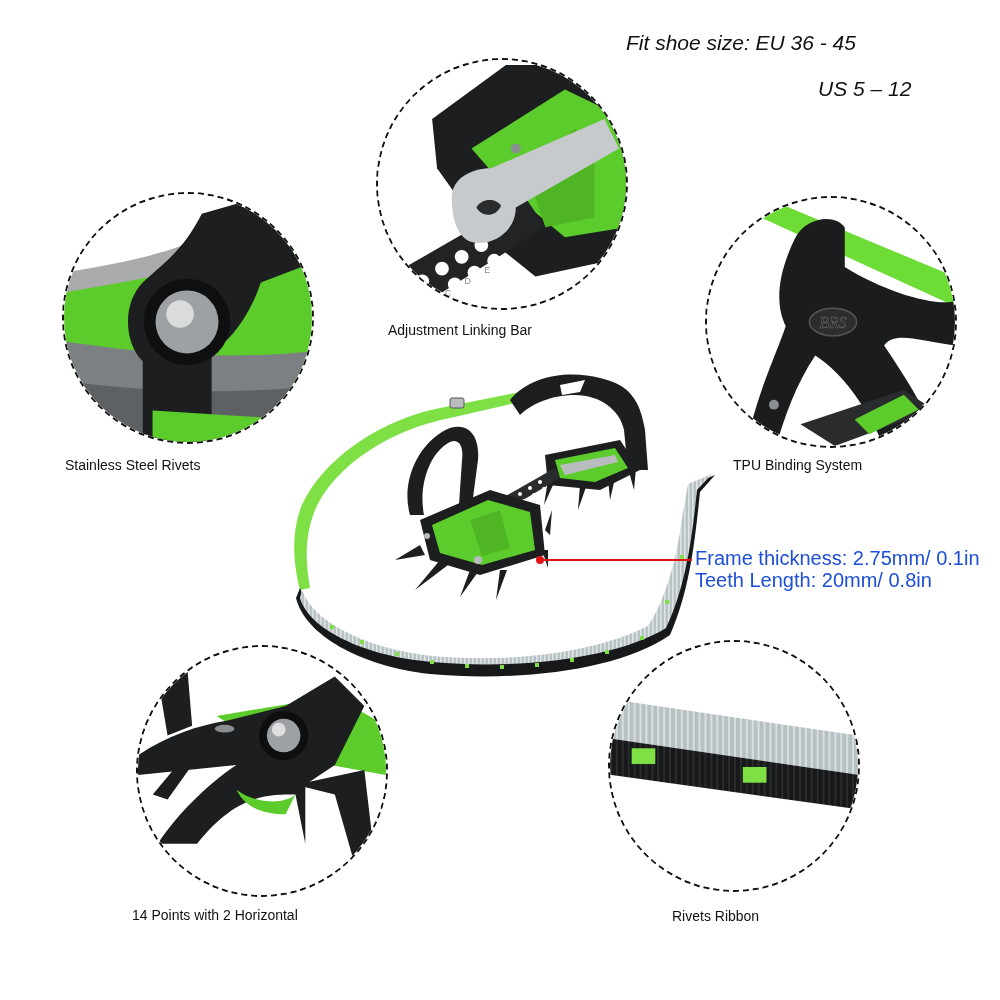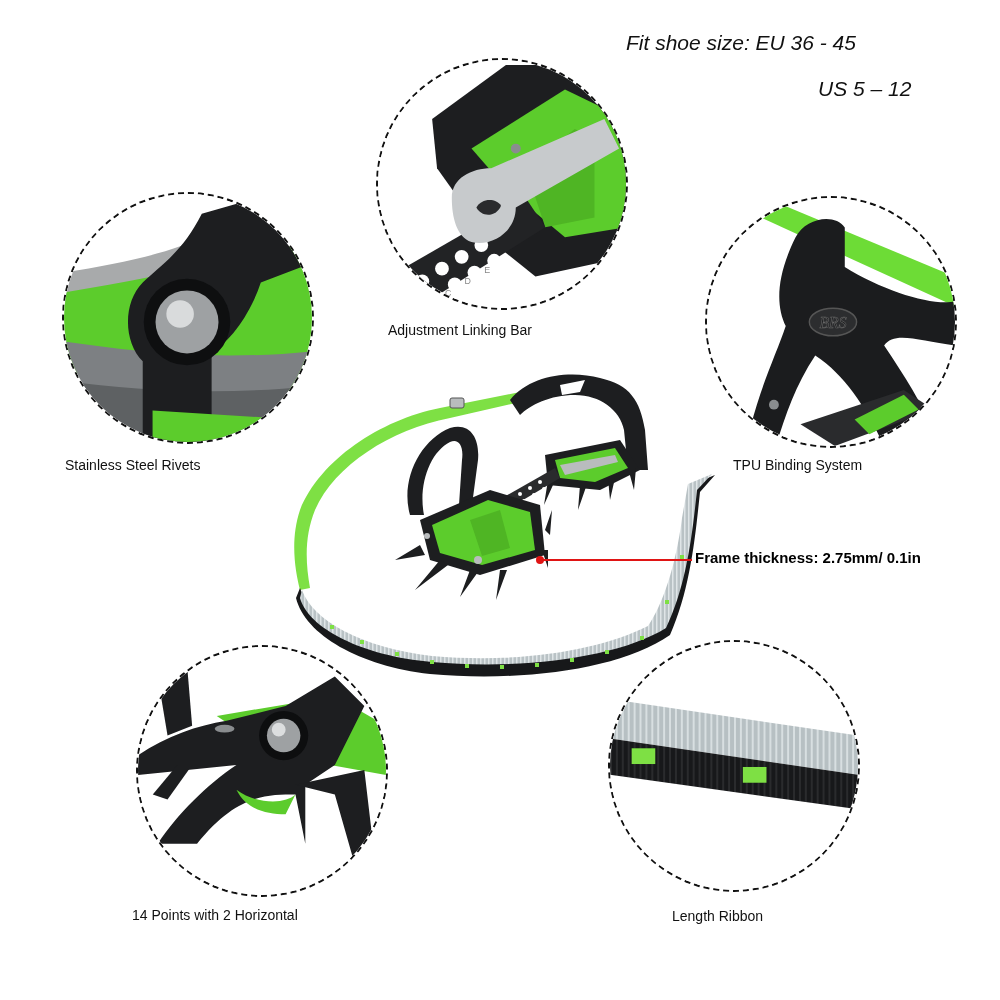--- a/index.html
+++ b/index.html
@@ -12,21 +12,21 @@
 
     .circle {
       position: absolute; border-radius: 50%;
       border: 2px dashed #111; overflow: hidden; background: #fff;
     }
     .circle svg { position: absolute; left: 0; top: 0; width: 100%; height: 100%; }
 
     .label { position: absolute; font-size: 14px; color: #111; white-space: nowrap; }
     .label.two-line { line-height: 35px; white-space: normal; width: 300px; }
 
-    .callout { position: absolute; color: #000000; font-size: 15px; white-space: nowrap; line-height: 22px; font-weight: bold; }
+    .callout { position: absolute; color: #1d4ed8; font-size: 20px; white-space: nowrap; line-height: 22px; }
     .callout-line { position: absolute; height: 2px; background: #e01414; }
     .callout-dot { position: absolute; width: 8px; height: 8px; border-radius: 50%; background: #e01414; }
 
     .main-product { position: absolute; left: 0; top: 0; width: 1000px; height: 1000px; pointer-events: none; }
   </style>
 </head>
 <body>
 
 <div class="fit-title fit-line1">Fit shoe size: EU 36 - 45</div>
 <div class="fit-title fit-line2">US 5 – 12</div>
@@ -119,21 +119,21 @@
         <rect width="2" height="6" fill="#2a2b2d"></rect>
       </pattern>
     </defs>
     <rect width="252" height="252" fill="#ffffff"></rect>
     <path d="M0 58 L252 95 L252 135 L0 98 Z" fill="url(#weave)"></path>
     <path d="M0 98 L252 135 L252 170 L0 135 Z" fill="url(#weaveDark)"></path>
     <rect x="22" y="108" width="24" height="16" fill="#7ee044"></rect>
     <rect x="135" y="127" width="24" height="16" fill="#7ee044"></rect>
   </svg>
 </div>
-<div class="label" style="left:672px; top:908px;">Length Ribbon</div>
+<div class="label" style="left:672px; top:908px;">Rivets Ribbon</div>
 
 <svg class="main-product" viewBox="0 0 1000 1000">
   <defs>
     <pattern id="strapGray" width="4" height="4" patternUnits="userSpaceOnUse">
       <rect width="4" height="4" fill="#b9c2c5"></rect>
       <rect width="1.5" height="4" fill="#dfe5e7"></rect>
     </pattern>
   </defs>
 
   <path d="M440 408 C380 420 320 460 300 510 C290 540 295 570 300 590 L310 588 C305 560 305 535 315 510 C335 465 390 430 450 418 L520 402 L520 392 Z" fill="#7ee044"></path>
@@ -186,13 +186,14 @@
 
   <path d="M420 545 L395 560 L425 555 Z M440 560 L415 590 L448 565 Z M470 570 L460 597 L478 572 Z M500 570 L496 600 L507 570 Z M545 530 L552 510 L550 535 Z M542 550 L548 568 L548 550 Z" fill="#1d1e20"></path>
   <circle cx="478" cy="560" r="4" fill="#b9bcbe"></circle>
   <circle cx="427" cy="536" r="3" fill="#b9bcbe"></circle>
 </svg>
 
 <div class="callout-dot" style="left:536px; top:556px;"></div>
 <div class="callout-line" style="left:542px; top:559px; width:150px;"></div>
 <div class="callout" style="left:695px; top:547px;">
   <div>Frame thickness: 2.75mm/ 0.1in</div>
+  <div>Teeth Length: 20mm/ 0.8in</div>
 </div>
 
 </body></html>

